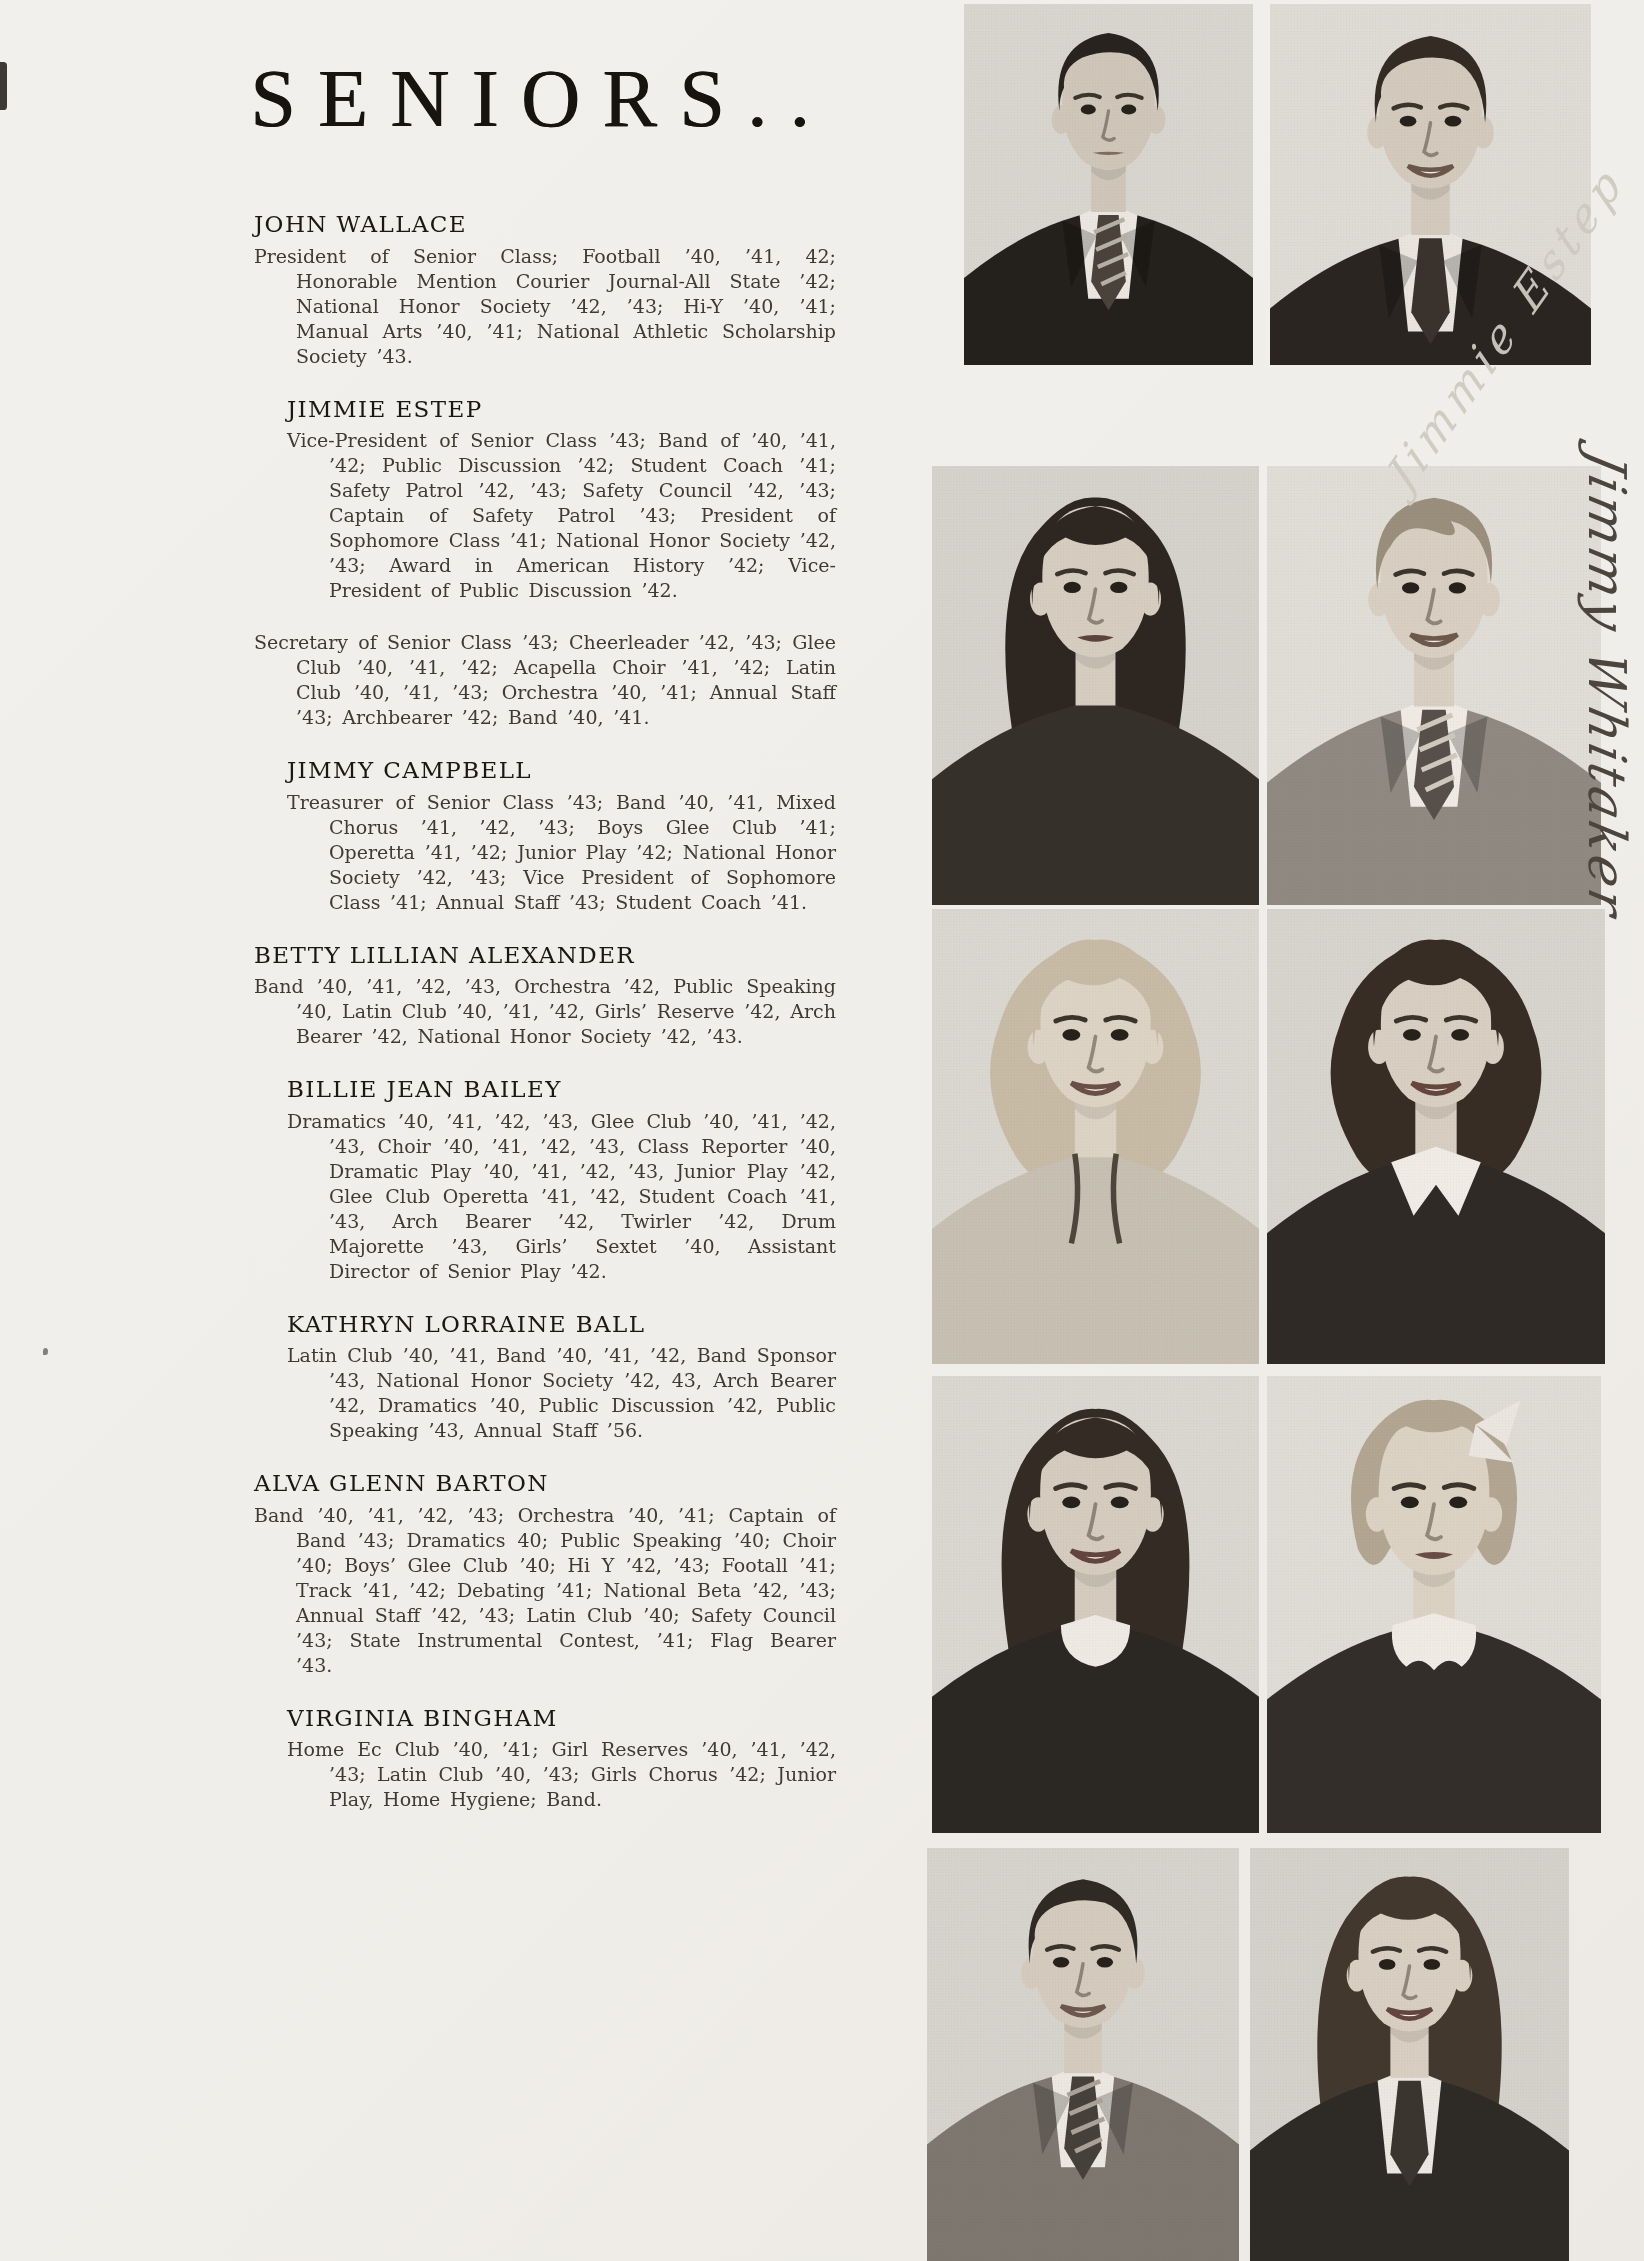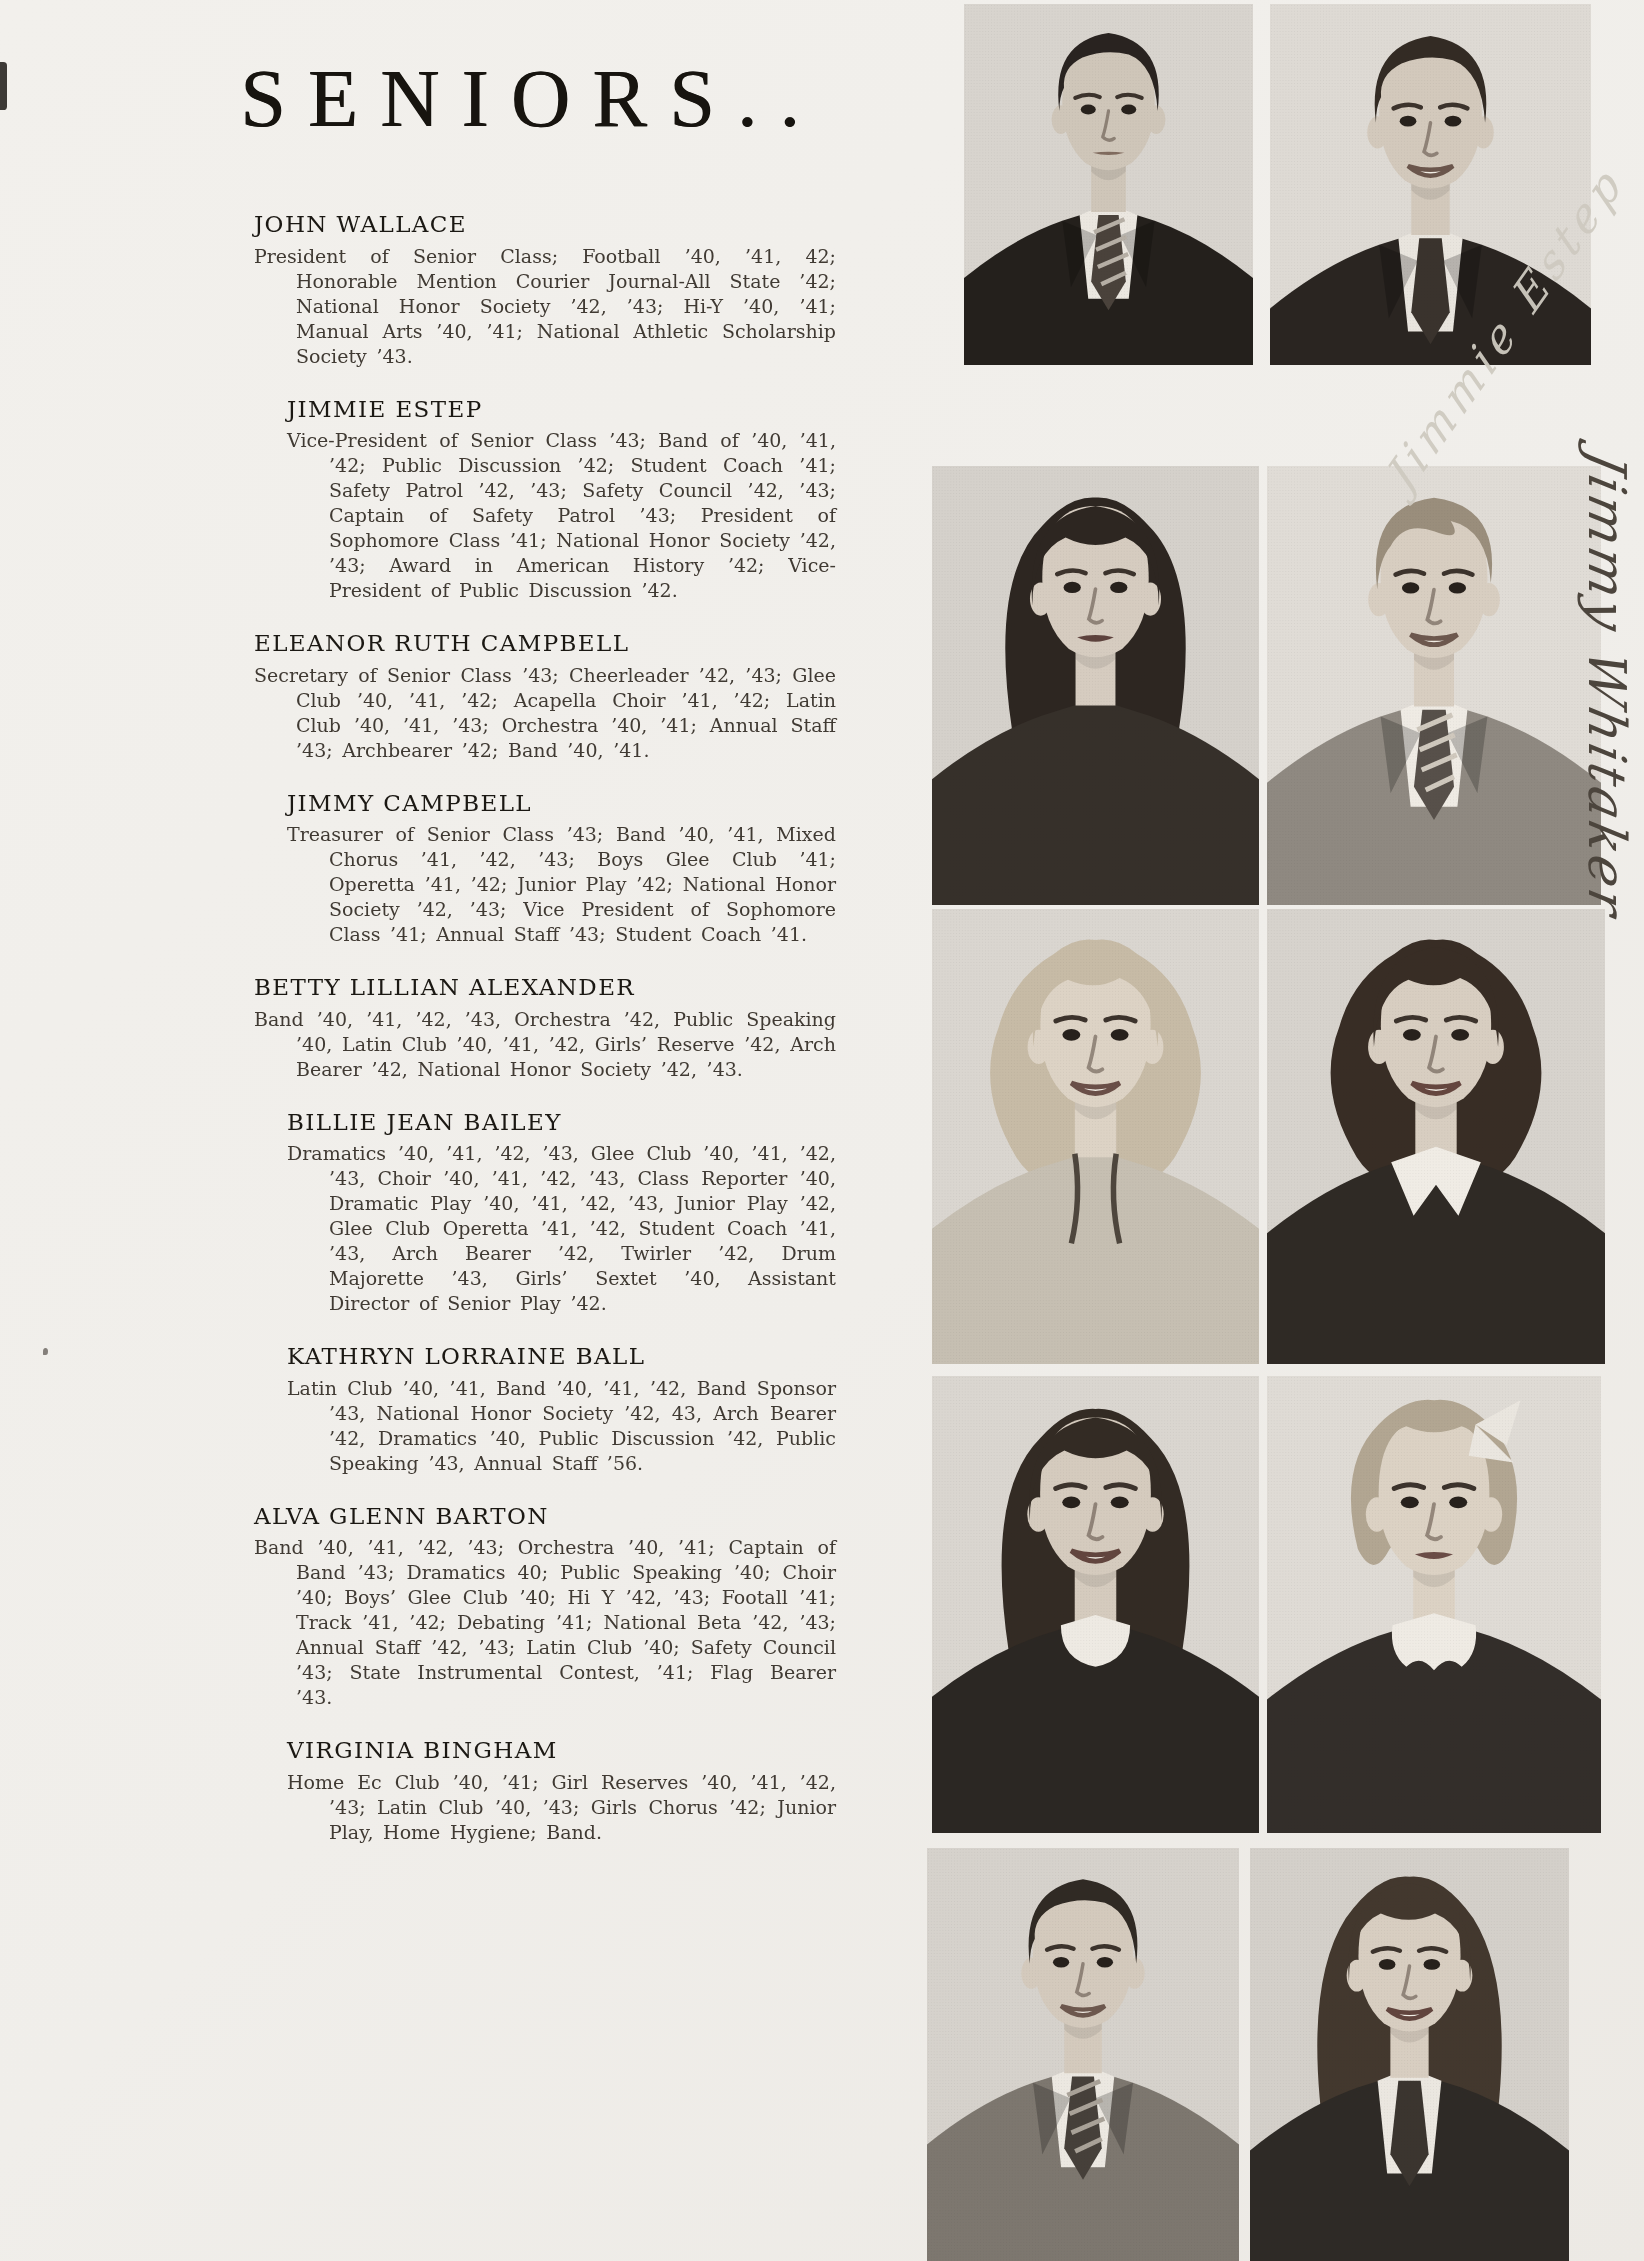--- a/index.html
+++ b/index.html
@@ -3,21 +3,21 @@
 <meta charset="utf-8">
 <style>
   html,body{margin:0;padding:0;background:#e8e6e1;}
   .page{
     position:relative;width:1645px;height:2261px;overflow:hidden;
     background:linear-gradient(135deg,#f2f0ec 0%,#f0eeea 55%,#ece9e4 100%);
     font-family:"DejaVu Serif",serif;color:#2f2b26;
   }
   
   .title{
-    position:absolute;left:240px;top:52px;margin:0;
+    position:absolute;left:250px;top:52px;margin:0;
     font-family:"Liberation Serif",serif;font-weight:400;
     font-size:82px;letter-spacing:0.27em;color:#17140f;
     text-shadow:0.7px 0 0 #17140f;
     white-space:nowrap;
   }
   
   .entries{position:absolute;left:254px;top:211px;width:582px;}
   .entry{margin:0 0 27px 0;}
   .entry.indented{padding-left:33px;}
   .ename{
@@ -85,21 +85,20 @@
     <h3 class="ename">JOHN WALLACE</h3>
     <p class="acts">President of Senior Class; Football ’40, ’41, 42; Honorable Mention Courier Journal-All State ’42; National Honor Society ’42, ’43; Hi-Y ’40, ’41; Manual Arts ’40, ’41; National Athletic Scholarship Society ’43.</p>
   </article>
 
   <article class="entry indented">
     <h3 class="ename">JIMMIE ESTEP</h3>
     <p class="acts">Vice-President of Senior Class ’43; Band of ’40, ’41, ’42; Public Discussion ’42; Student Coach ’41; Safety Patrol ’42, ’43; Safety Council ’42, ’43; Captain of Safety Patrol ’43; President of Sophomore Class ’41; National Honor Society ’42, ’43; Award in American History ’42; Vice-President of Public Discussion ’42.</p>
   </article>
 
   <article class="entry">
-    <h3 class="ename">ELEANOR RUTH CAMPBELL</h3>
     <p class="acts">Secretary of Senior Class ’43; Cheerleader ’42, ’43; Glee Club ’40, ’41, ’42; Acapella Choir ’41, ’42; Latin Club ’40, ’41, ’43; Orchestra ’40, ’41; Annual Staff ’43; Archbearer ’42; Band ’40, ’41.</p>
   </article>
 
   <article class="entry indented">
     <h3 class="ename">JIMMY CAMPBELL</h3>
     <p class="acts">Treasurer of Senior Class ’43; Band ’40, ’41, Mixed Chorus ’41, ’42, ’43; Boys Glee Club ’41; Operetta ’41, ’42; Junior Play ’42; National Honor Society ’42, ’43; Vice President of Sophomore Class ’41; Annual Staff ’43; Student Coach ’41.</p>
   </article>
 
   <article class="entry">
     <h3 class="ename">BETTY LILLIAN ALEXANDER</h3>

